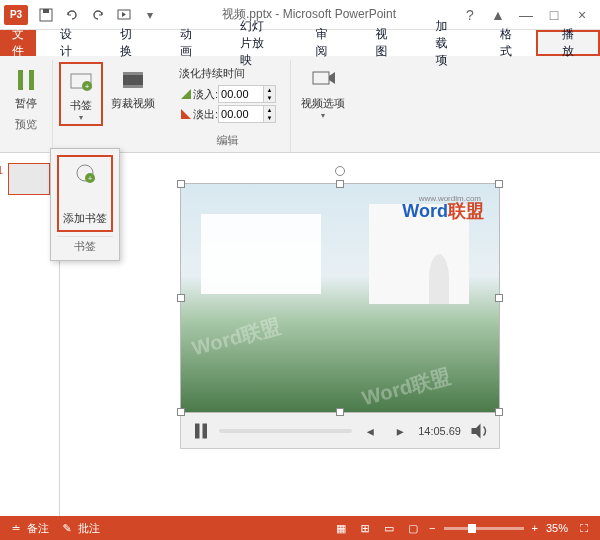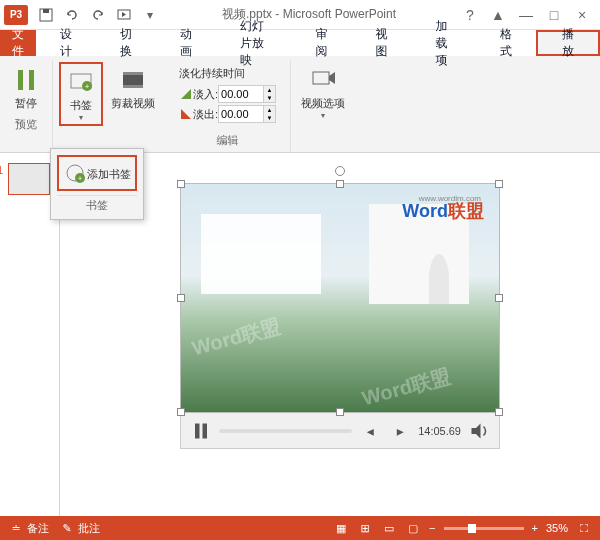--- a/index.html
+++ b/index.html
@@ -35,21 +35,21 @@
 .fade-row { display: flex; align-items: center; margin-bottom: 2px; }
 .fade-icon { width: 14px; height: 14px; }
 .fade-label { font-size: 11px; color: #333; }
 .spinner { display: flex; align-items: center; border: 1px solid #ccc; background: #fff; }
 .spinner input { border: none; width: 44px; font-size: 11px; padding: 2px 2px; outline: none; }
 .spinner-btns { display: flex; flex-direction: column; }
 .spinner-btn { width: 12px; height: 8px; font-size: 6px; display: flex; align-items: center; justify-content: center; background: #f0f0f0; border-left: 1px solid #ccc; cursor: pointer; }
 
 .dropdown-panel { position: absolute; left: 50px; top: 148px; background: #f3f3f3; border: 1px solid #c0c0c0; box-shadow: 2px 2px 6px rgba(0,0,0,0.2); padding: 6px; z-index: 10; }
 .dropdown-panel-content { display: flex; gap: 6px; }
-.panel-btn { display: flex; align-items: center; padding: 4px; cursor: pointer; }
+.panel-btn { display: flex; flex-direction: column; align-items: center; padding: 4px; cursor: pointer; gap: 24px; }
 .panel-btn.highlighted { border: 2px solid #d24726; }
 .panel-btn.disabled { opacity: 0.5; }
 .panel-btn-icon { width: 24px; height: 24px; display: flex; align-items: center; justify-content: center; }
 .panel-btn-label { font-size: 11px; color: #333; margin-top: 2px; }
 .panel-footer { text-align: center; font-size: 11px; color: #666; margin-top: 4px; border-top: 1px solid #e0e0e0; padding-top: 2px; }
 
 .workspace { display: flex; height: 380px; }
 .slide-panel { width: 60px; border-right: 1px solid #d4d4d4; padding: 10px 8px; }
 .slide-thumb { border: 1px solid #d24726; width: 42px; height: 32px; position: relative; background: #e8e8e8; }
 .slide-num { position: absolute; left: -12px; top: 0; color: #d24726; font-size: 11px; }

